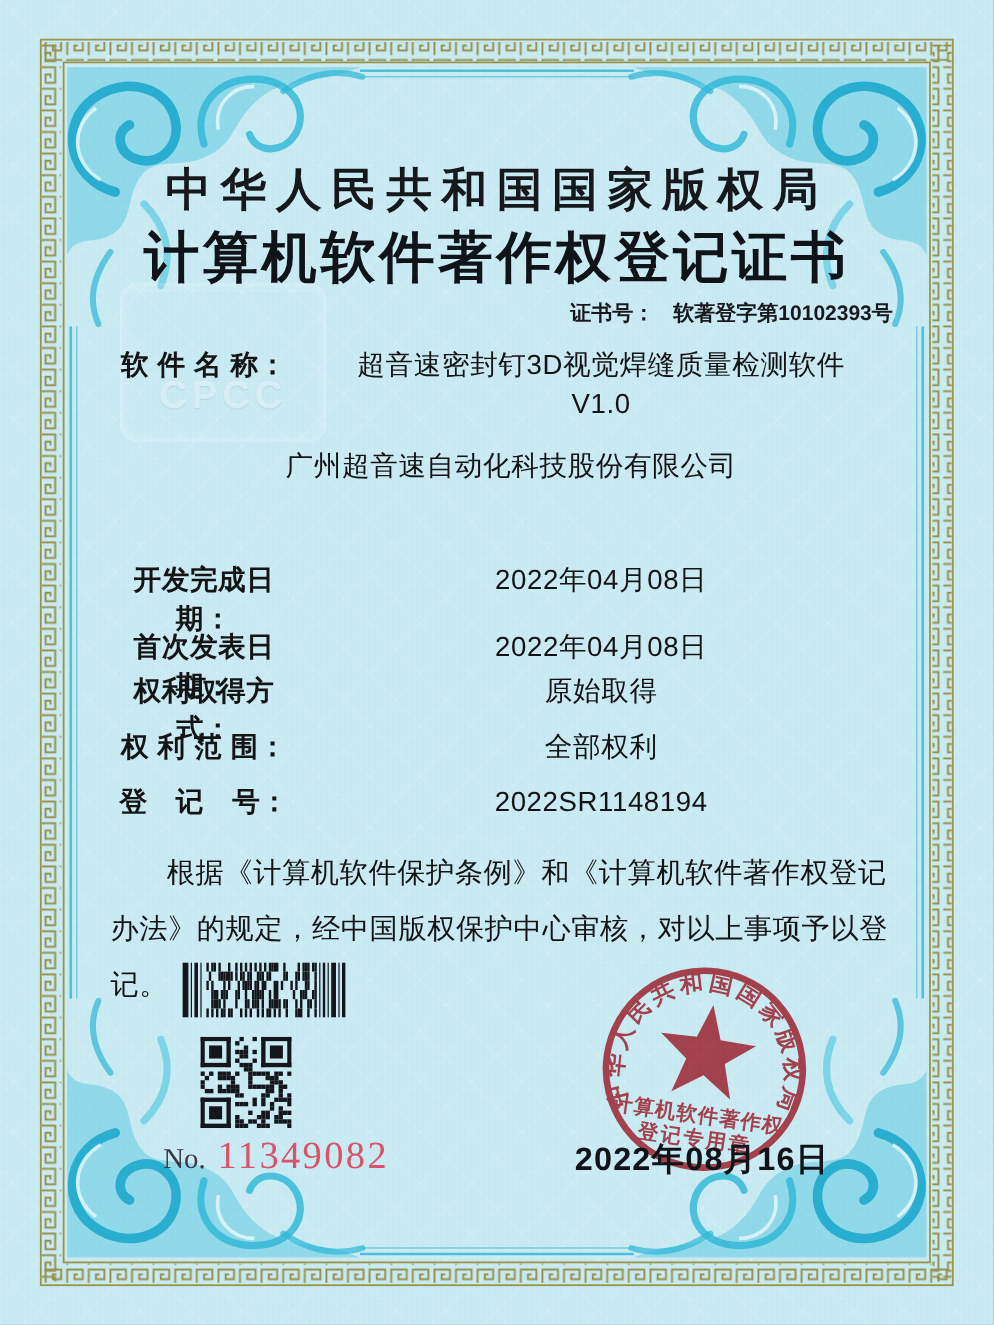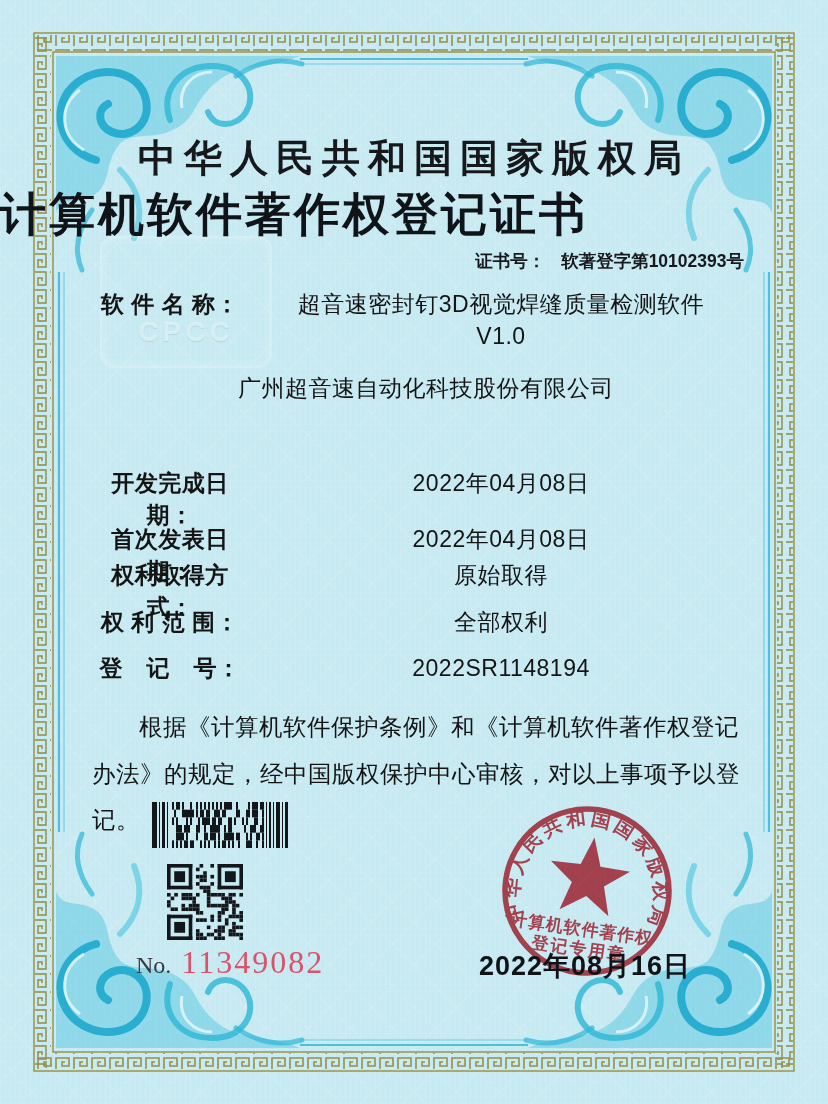--- a/index.html
+++ b/index.html
@@ -9,29 +9,29 @@
     background:
       repeating-linear-gradient(90deg, rgba(255,255,255,0.10) 0 1px, rgba(255,255,255,0) 1px 5px),
       repeating-linear-gradient(0deg, rgba(255,255,255,0.07) 0 1px, rgba(255,255,255,0) 1px 7px),
       repeating-linear-gradient(45deg, rgba(255,255,255,0.09) 0 2px, rgba(255,255,255,0) 2px 30px),
       repeating-linear-gradient(-45deg, rgba(255,255,255,0.09) 0 2px, rgba(255,255,255,0) 2px 30px),
       #c6e9f2;
   }
   .frame{position:absolute;left:0;top:0;}
   .authority-title{position:absolute;left:0;top:133px;width:828px;text-align:center;
     font-size:38px;font-weight:900;letter-spacing:8px;color:#16181c;}
-  .certificate-title{position:absolute;left:0;top:184px;width:828px;text-align:left;
+  .certificate-title{position:absolute;left:0;top:184px;width:828px;text-align:center;
     font-size:46px;font-weight:900;letter-spacing:3px;color:#101318;}
   .cert-no{position:absolute;top:249px;right:84px;font-size:17.5px;font-weight:700;color:#17191d;}
   .cert-no .lbl{margin-right:16px;}
   .watermark{position:absolute;left:100px;top:236px;width:168px;height:128px;border-radius:14px;
     border:2px solid rgba(255,255,255,0.45);opacity:0.5;
     box-shadow:inset 0 0 12px rgba(255,255,255,0.5);
     display:flex;align-items:flex-end;justify-content:center;}
-  .watermark span{font-size:28px;font-weight:700;letter-spacing:4px;color:rgba(255,255,255,0.75);
+  .watermark span{font-size:32px;font-weight:700;letter-spacing:4px;color:rgba(255,255,255,0.75);
     text-shadow:0 1px 1px rgba(120,170,185,0.6);margin-bottom:18px;}
   .row{position:absolute;left:95px;width:662px;display:flex;font-size:23px;line-height:32px;text-align:center;}
   .row .lbl{flex:none;width:150px;font-weight:700;letter-spacing:0.5px;}
   .row .val{flex:1;letter-spacing:0.5px;}
   .statement{position:absolute;left:92px;top:704px;width:664px;font-size:23.5px;
     line-height:46.5px;text-indent:2em;letter-spacing:0.5px;}
   .barcode{position:absolute;left:152px;top:802px;width:136px;height:46px;}
   .barcode rect{fill:#13161a;}
   .qr{position:absolute;left:167px;top:864px;width:76px;height:76px;}
   .serial{position:absolute;left:136px;top:944px;font-size:24px;}

